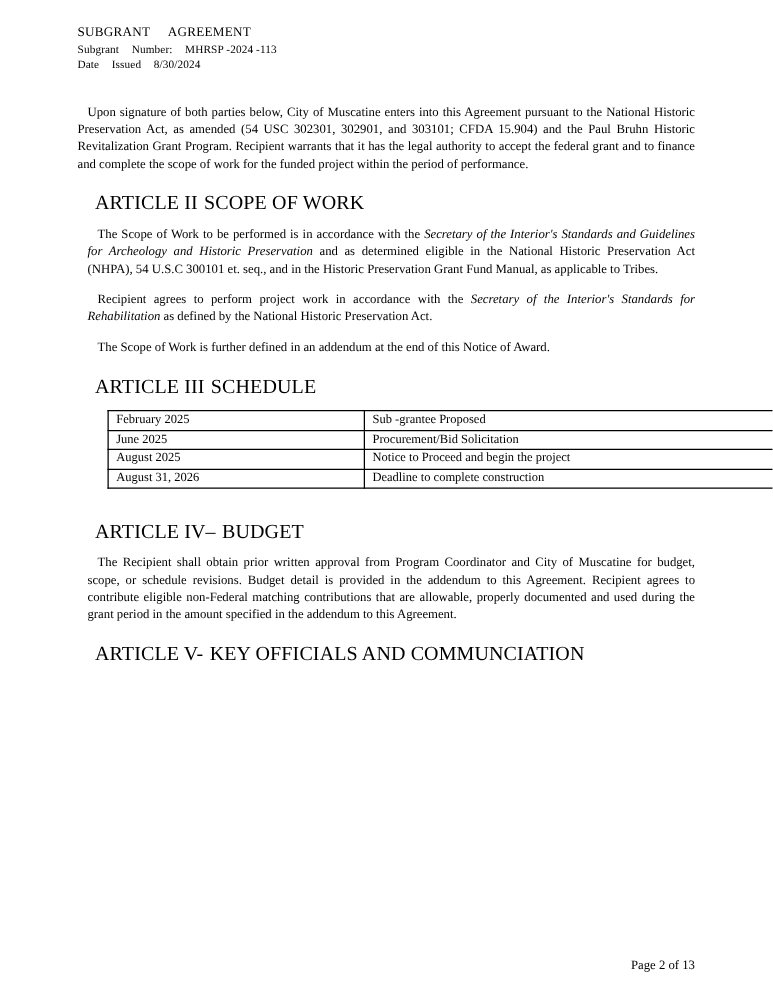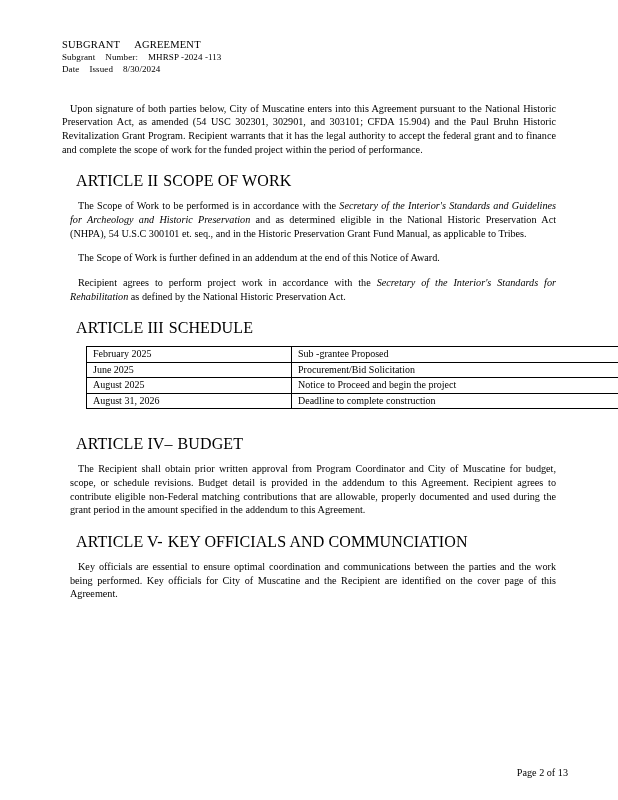--- a/index.html
+++ b/index.html
@@ -13,21 +13,21 @@
     font-family: "Liberation Serif", serif;
     color: #000000;
     position: relative;
     overflow: hidden;
   }
   .page {
     position: relative;
     width: 618px;
     height: 800px;
     box-sizing: border-box;
-    padding: 34px 62px 0 62px;
+    padding: 16px 62px 0 62px;
   }
   .header-block {
     margin-top: 4px;
     line-height: 1.25;
   }
   .hdr-title {
     font-size: 10.5px;
     letter-spacing: 0.2px;
   }
   .hdr-title .sp {
@@ -87,21 +87,21 @@
     padding: 1px 6px;
     line-height: 1.25;
     vertical-align: top;
   }
   table.schedule td.c1 {
     width: 192px;
   }
   .spacer-sm { height: 10px; }
   .footer {
     position: absolute;
-    right: 50px;
+    right: 62px;
     bottom: 22px;
     font-size: 10.2px;
   }
 </style>
 </head>
 <body>
 
 <div class="page">
 
   <div class="header-block">
@@ -111,23 +111,23 @@
   </div>
 
   <div class="body-block">
 
     <p class="para">Upon signature of both parties below, City of Muscatine enters into this Agreement pursuant to the National Historic Preservation Act, as amended (54 USC 302301, 302901, and 303101; CFDA 15.904) and the Paul Bruhn Historic Revitalization Grant Program. Recipient warrants that it has the legal authority to accept the federal grant and to finance and complete the scope of work for the funded project within the period of performance.</p>
 
     <div class="article"><span>ARTICLE II</span><span class="sp"></span><span>SCOPE OF WORK</span></div>
 
     <p class="para ind"><span>The Scope of Work to be performed is in accordance with the </span><span class="ital">Secretary of the Interior's Standards and Guidelines for Archeology and Historic Preservation</span><span> and as determined eligible in the National Historic Preservation Act (NHPA), 54 U.S.C 300101 et. seq., and in the Historic Preservation Grant Fund Manual, as applicable to Tribes.</span></p>
 
+    <p class="para ind"><span>Recipient agrees to perform project work in accordance with the </span><span class="ital">Secretary of the Interior's Standards for Rehabilitation</span><span> as defined by the National Historic Preservation Act.</span></p>
+
     <p class="para ind"><span>The Scope of Work is further defined in an addendum at the end of this Notice of Award.</span></p>
-
-    <p class="para ind"><span>Recipient agrees to perform project work in accordance with the </span><span class="ital">Secretary of the Interior's Standards for Rehabilitation</span><span> as defined by the National Historic Preservation Act.</span></p>
 
     <div class="article"><span>ARTICLE III</span><span class="sp"></span><span>SCHEDULE</span></div>
 
 
 
     <table class="schedule">
       <tbody>
         <tr>
           <td class="c1">February 2025</td>
           <td>Sub -grantee Proposed</td>
@@ -148,20 +148,19 @@
     </table>
 
     <div class="spacer-sm"></div>
 
     <div class="article"><span>ARTICLE IV</span><span>–</span><span class="sp"></span><span>BUDGET</span></div>
 
     <p class="para ind">The Recipient shall obtain prior written approval from Program Coordinator and City of Muscatine for budget, scope, or schedule revisions. Budget detail is provided in the addendum to this Agreement. Recipient agrees to contribute eligible non-Federal matching contributions that are allowable, properly documented and used during the grant period in the amount specified in the addendum to this Agreement.</p>
 
     <div class="article"><span>ARTICLE V</span><span>-</span><span class="sp"></span><span>KEY OFFICIALS AND COMMUNCIATION</span></div>
 
-    <p class="para ind">Key officials are essential to ensure optimal coordination and communications between the parties and the work being performed. Key officials for City of Muscatine and the Recipient are identified on the cover page of this Agreement.</p>
 
 
   </div>
 
   <div class="footer">Page 2 of 13</div>
 
 </div>
 
 </body></html>

